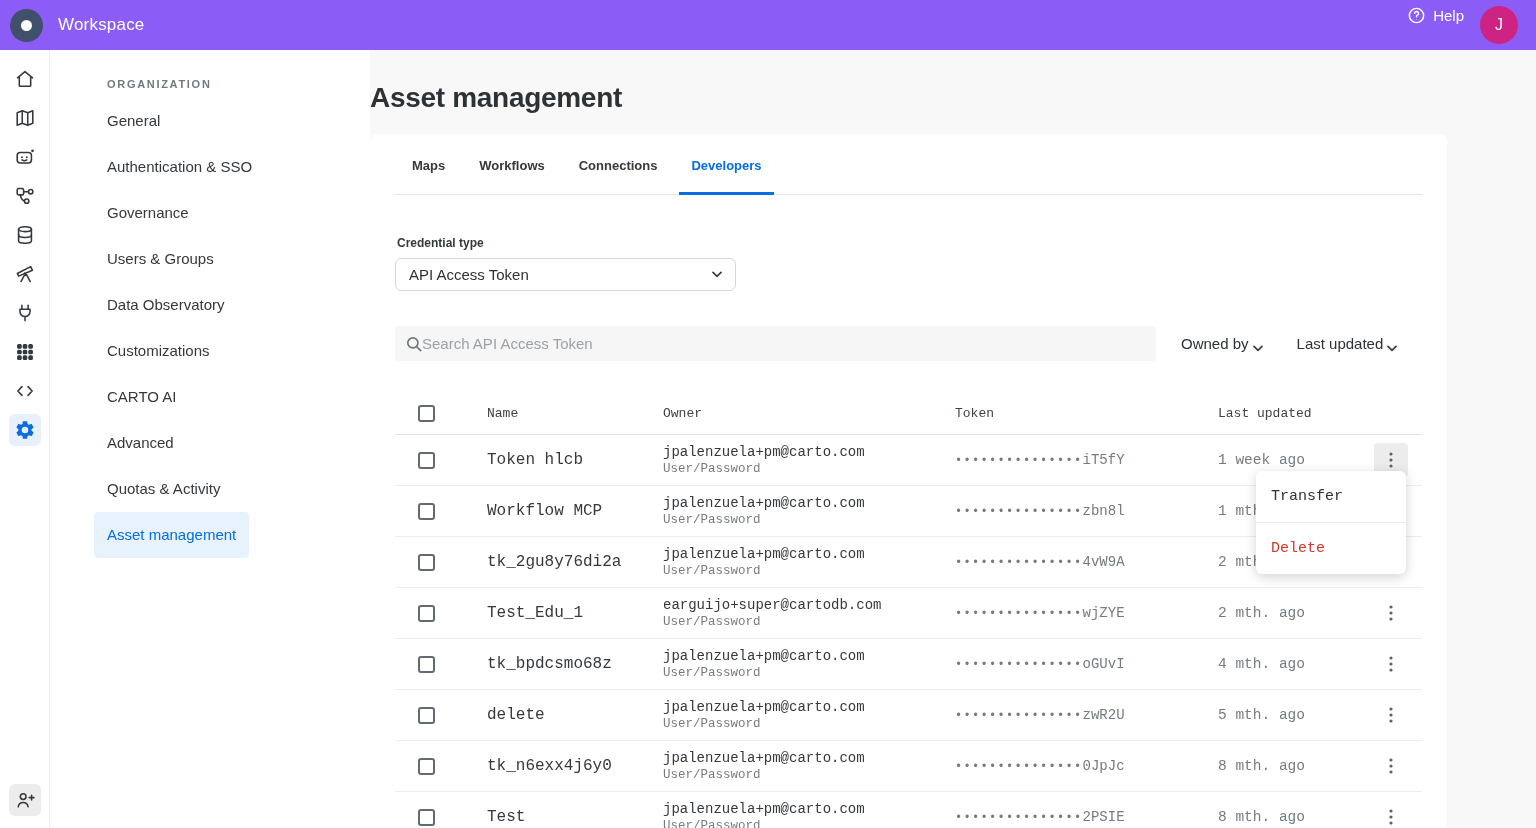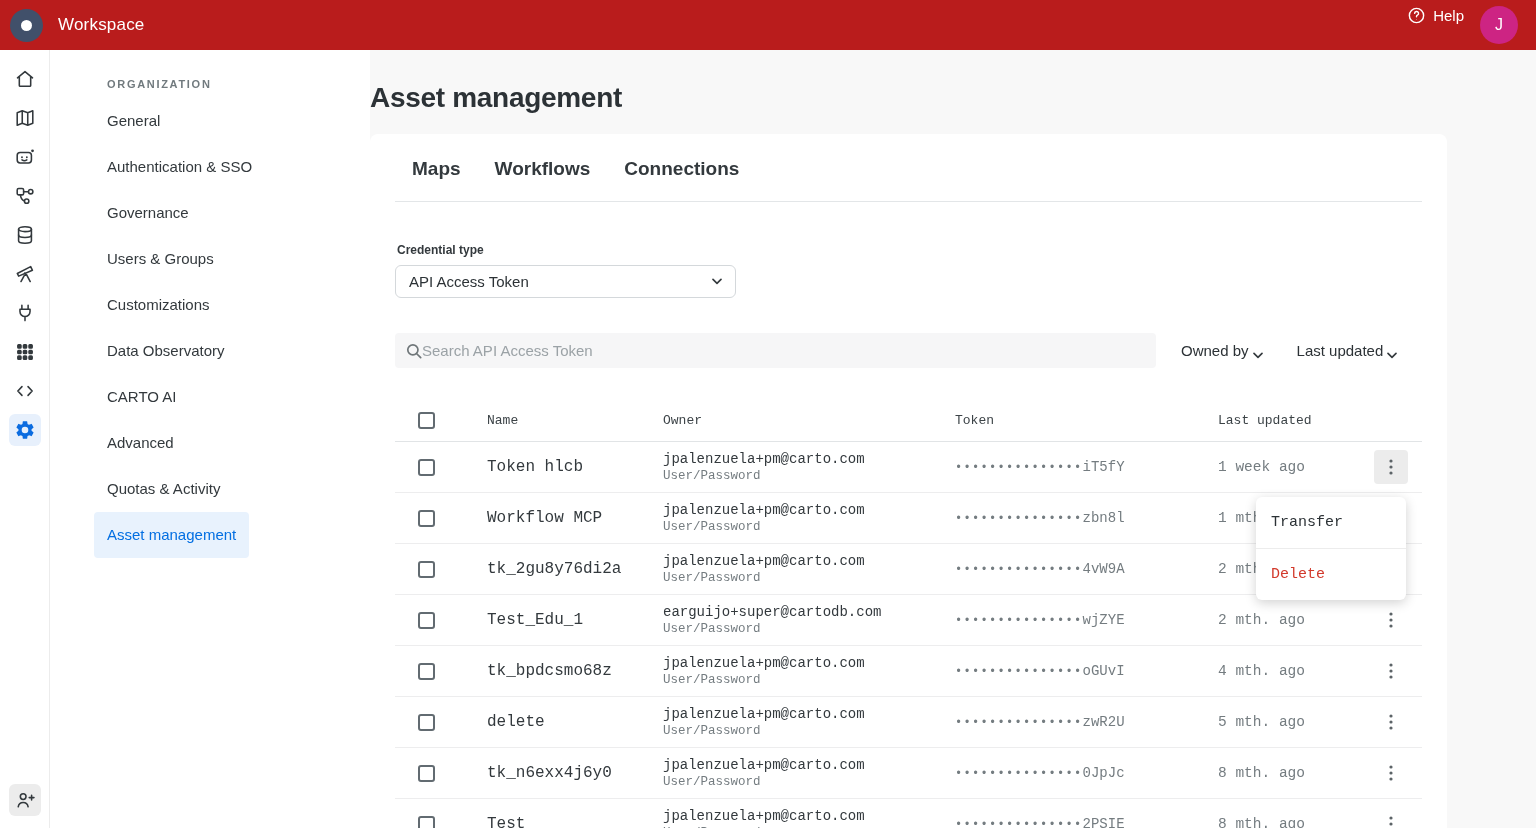--- a/index.html
+++ b/index.html
@@ -1,20 +1,20 @@
 <!DOCTYPE html>
 <html><head>
 <meta charset="utf-8">
 <style>
   * { margin:0; padding:0; box-sizing:border-box; }
   html,body { width:1536px; height:828px; overflow:hidden; background:#fff;
     font-family:"Liberation Sans", sans-serif; color:#33393d; }
 
   
-  .topbar { height:50px; background:#b91c1c; display:flex; align-items:center;
+  .topbar { height:50px; background:#8b5cf6; display:flex; align-items:center;
     padding:0 18px 0 10px; color:#fff; }
   .logo-circle { width:33px; height:33px; border-radius:50%; background:#41506a;
     display:flex; align-items:center; justify-content:center; }
   .logo-dot { width:11px; height:11px; border-radius:50%; background:#fff; }
   .app-name { font-size:17px; font-weight:500; margin-left:15px; letter-spacing:.2px; }
   .topbar-right { margin-left:auto; display:flex; align-items:flex-start; gap:16px; }
   .help { display:flex; align-items:center; gap:7px; font-size:15px; cursor:pointer; }
   .avatar { width:38px; height:38px; border-radius:50%; background:#cd2483; color:#fff;
     display:flex; align-items:center; justify-content:center; font-size:16px; font-weight:500; }
 
@@ -38,21 +38,21 @@
   .nav-item.active { background:#e8f2fd; color:#036fe2; }
 
   
   .main { flex:1; background:#f8f8f8; padding:0 89px 0 0; min-width:0; }
   .page-title { font-size:28px; font-weight:700; color:#2c3236; margin:28px 0 16px;
     line-height:40px; letter-spacing:-.3px; }
   .card { background:#fff; border-radius:8px 8px 0 0; height:700px; position:relative; }
 
   .tabs-wrap { padding:0 25px; }
   .tabs-inner { display:flex; border-bottom:1px solid #e3e6e8; padding-left:5px; }
-  .tab { padding:24px 12px 19px; margin-right:10px; font-size:19px; font-weight:600;
+  .tab { padding:24px 12px 19px; margin-right:10px; font-size:13px; font-weight:600;
     color:#33393d; border-bottom:3px solid transparent; margin-bottom:-1px; cursor:pointer; }
   .tab.active { color:#036fe2; border-bottom-color:#036fe2; }
 
   .content { padding:0 25px; }
   .field-label { font-size:12px; font-weight:600; color:#33393d; margin:41px 0 8px 2px; }
   .select { width:341px; height:33px; border:1px solid #d4d8db; border-radius:6px;
     display:flex; align-items:center; justify-content:space-between; padding:0 13px;
     font-size:15px; color:#2c3236; cursor:pointer; background:#fff; }
 
   .toolbar { display:flex; align-items:center; margin-top:35px; }
@@ -83,21 +83,21 @@
   .cell-token { font-size:14px; color:#747c80; white-space:nowrap; }
   .cell-token .mask { font-size:12px; letter-spacing:1.3px; }
   .cell-updated { font-size:14.5px; color:#747c80; }
   .cell-actions { display:flex; justify-content:center; position:relative; height:100%;
     align-items:center; }
   .kebab { width:34px; height:34px; border-radius:4px; display:flex; align-items:center;
     justify-content:center; cursor:pointer; }
   .kebab.open { background:#ececec; }
   .kebab svg { width:4px; height:16px; fill:#5c6367; }
 
-  .menu { position:absolute; top:55px; right:16px; width:150px; background:#fff;
+  .menu { position:absolute; top:36px; right:16px; width:150px; background:#fff;
     border-radius:6px; box-shadow:0 3px 12px rgba(0,0,0,.18); z-index:30; overflow:hidden; }
   .menu-item { height:51px; display:flex; align-items:center; padding-left:15px;
     font-size:15px; color:#2c3236; cursor:pointer; }
   .menu-item.danger { color:#d2392b; }
   .menu-divider { height:1px; background:#ececec; }
 </style>
 </head>
 <body>
 
 <div class="topbar">
@@ -199,38 +199,39 @@
         </svg>
     </div>
   </div>
 
   <div class="sidebar">
     <div class="section-title">ORGANIZATION</div>
     <div class="nav-item">General</div>
     <div class="nav-item">Authentication &amp; SSO</div>
     <div class="nav-item">Governance</div>
     <div class="nav-item">Users &amp; Groups</div>
+    <div class="nav-item">Data Observatory</div>
     <div class="nav-item">Customizations</div>
-    <div class="nav-item">Data Observatory</div>
     <div class="nav-item">CARTO AI</div>
     <div class="nav-item">Advanced</div>
     <div class="nav-item">Quotas &amp; Activity</div>
     <div class="nav-item active">Asset management</div>
   </div>
 
   <div class="main">
     <h1 class="page-title">Asset management</h1>
 
     <div class="card">
 
       <div class="tabs-wrap">
         <div class="tabs-inner">
           <div class="tab">Maps</div>
           <div class="tab">Workflows</div>
           <div class="tab">Connections</div>
+          <div class="tab active">Developers</div>
         </div>
       </div>
 
       <div class="content">
 
         <div class="field-label">Credential type</div>
         <div class="select">
           <span>API Access Token</span>
           <svg class="chev" viewBox="0 0 10 7">
               <path d="M1 1.4 5 5.4 9 1.4"></path>

